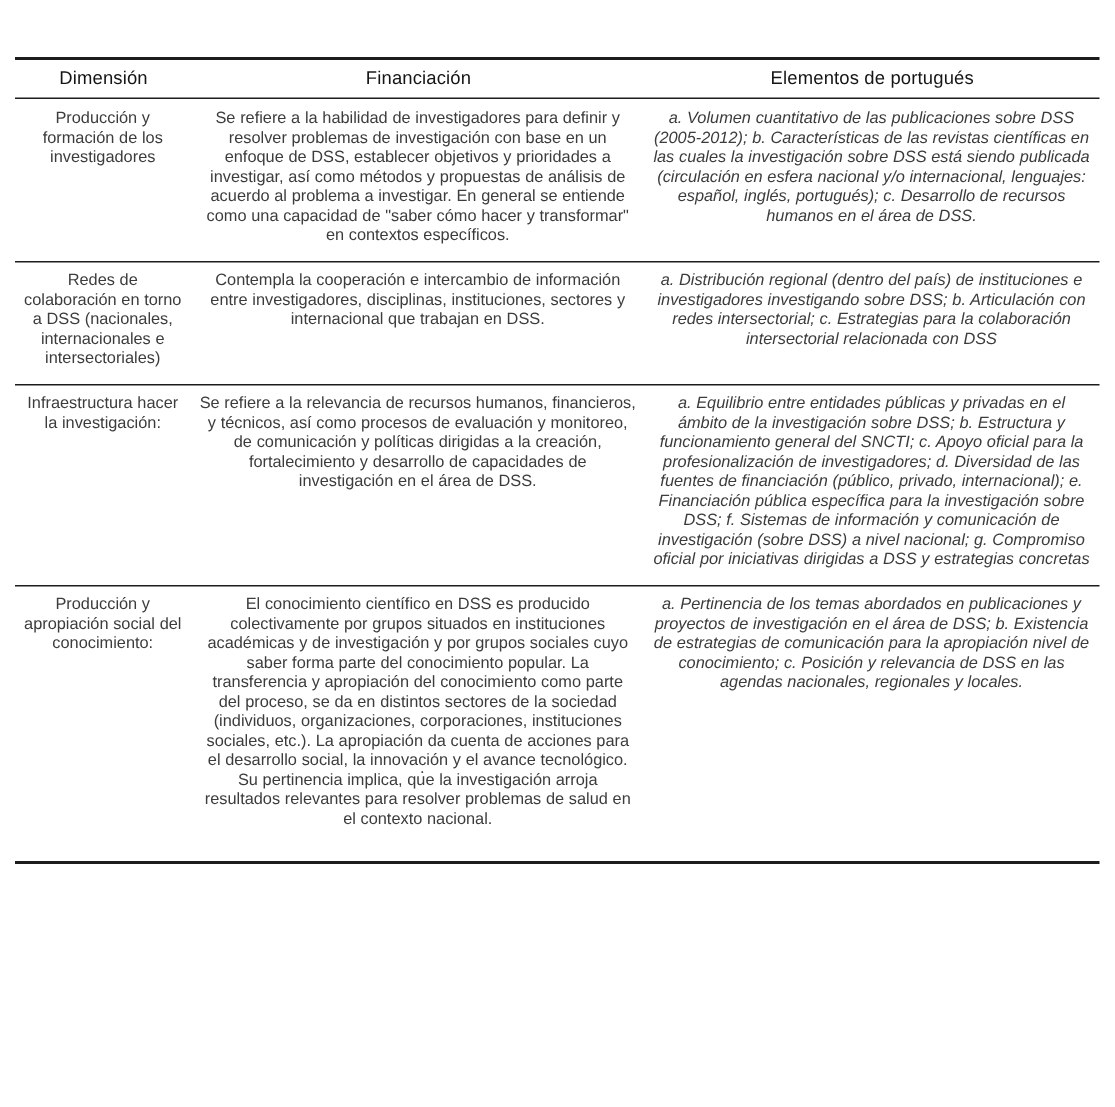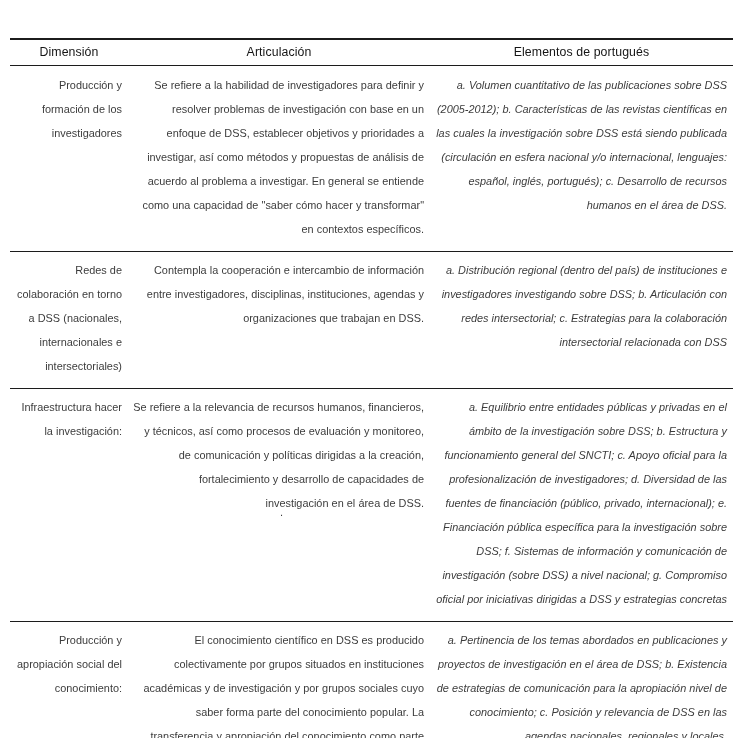--- a/index.html
+++ b/index.html
@@ -44,31 +44,31 @@
     color: #151515;
     text-align: center;
     padding: 5px 4px 6px 4px;
     letter-spacing: 0.1px;
     vertical-align: middle;
   }
 
   table.matrix tbody td {
     vertical-align: top;
     font-size: 10.9px;
-    line-height: 24px;
+    line-height: 13px;
     color: #3c3c3c;
     padding: 6px 6px 10px 5px;
     border-bottom: 1.1px solid #1c1c1c;
-    text-align: right;
+    text-align: center;
     word-spacing: 0.1px;
   }
 
   table.matrix tbody tr:last-child td {
     border-bottom: 2.5px solid #1c1c1c;
-    padding-bottom: 7px;
+    padding-bottom: 21px;
   }
 
   
   col.col-dim { width: 118px; }
   col.col-desc { width: 302px; }
   col.col-elem { width: 303px; }
 
   td.cell-dim { padding-left: 5px; padding-right: 8px; }
   td.cell-desc { padding-left: 6px; padding-right: 12px; }
   td.cell-elem { padding-left: 7px; padding-right: 8px; font-style: italic; }
@@ -94,33 +94,33 @@
   <div class="table-wrap">
     <table class="matrix">
       <colgroup>
         <col class="col-dim">
         <col class="col-desc">
         <col class="col-elem">
       </colgroup>
       <thead>
         <tr class="header-row">
           <th>Dimensión</th>
-          <th>Articulación</th>
+          <th>Financiación</th>
           <th>Elementos de portugués</th>
         </tr>
       </thead>
       <tbody>
         <tr class="row-0">
           <td class="cell-dim">Producción y formación de los investigadores</td>
           <td class="cell-desc">Se refiere a la habilidad de investigadores para definir y resolver problemas de investigación con base en un enfoque de DSS, establecer objetivos y prioridades a investigar, así como métodos y propuestas de análisis de acuerdo al problema a investigar. En general se entiende como una capacidad de "saber cómo hacer y transformar" en contextos específicos.</td>
           <td class="cell-elem">a. Volumen cuantitativo de las publicaciones sobre DSS (2005-2012); b. Características   de las revistas científicas en las cuales la investigación sobre DSS está siendo publicada (circulación en esfera nacional y/o internacional, lenguajes: español, inglés, portugués); c. Desarrollo de recursos humanos en el área de DSS.</td>
         </tr>
         <tr class="row-1">
           <td class="cell-dim">Redes de colaboración en torno a DSS (nacionales, internacionales e intersectoriales)</td>
-          <td class="cell-desc">Contempla la cooperación e intercambio de información entre investigadores, disciplinas, instituciones, agendas y organizaciones que trabajan en DSS.</td>
+          <td class="cell-desc">Contempla la cooperación e intercambio de información entre investigadores, disciplinas, instituciones, sectores y internacional que trabajan en DSS.</td>
           <td class="cell-elem">a. Distribución regional (dentro del país) de instituciones e investigadores investigando sobre DSS; b. Articulación con redes intersectorial; c. Estrategias para la colaboración intersectorial relacionada con DSS</td>
         </tr>
         <tr class="row-2">
           <td class="cell-dim">Infraestructura hacer la investigación:</td>
           <td class="cell-desc">Se refiere a la relevancia de recursos humanos, financieros, y técnicos, así como procesos de evaluación y monitoreo, de comunicación y políticas dirigidas a la creación, fortalecimiento y desarrollo de capacidades de investigación en el área de DSS.</td>
           <td class="cell-elem">a. Equilibrio entre entidades públicas y privadas en el ámbito de la investigación sobre DSS; b. Estructura y funcionamiento general del SNCTI; c. Apoyo oficial para la profesionalización de investigadores; d. Diversidad de las fuentes de financiación (público, privado, internacional); e. Financiación pública específica para la investigación sobre DSS; f. Sistemas de información y comunicación de investigación (sobre DSS) a nivel nacional; g. Compromiso oficial por iniciativas dirigidas a DSS y estrategias concretas</td>
         </tr>
         <tr class="row-3">
           <td class="cell-dim">Producción y apropiación social del conocimiento:</td>
           <td class="cell-desc">El conocimiento científico en DSS es producido colectivamente por grupos situados en instituciones académicas y de investigación y por grupos sociales cuyo saber forma parte del conocimiento popular. La transferencia y apropiación del conocimiento como parte del proceso, se da en distintos sectores de la sociedad (individuos, organizaciones, corporaciones, instituciones sociales, etc.). La apropiación da cuenta de acciones para el desarrollo social, la innovación y el avance tecnológico. Su pertinencia implica, que la investigación arroja resultados relevantes para resolver problemas de salud en el contexto nacional.</td>

